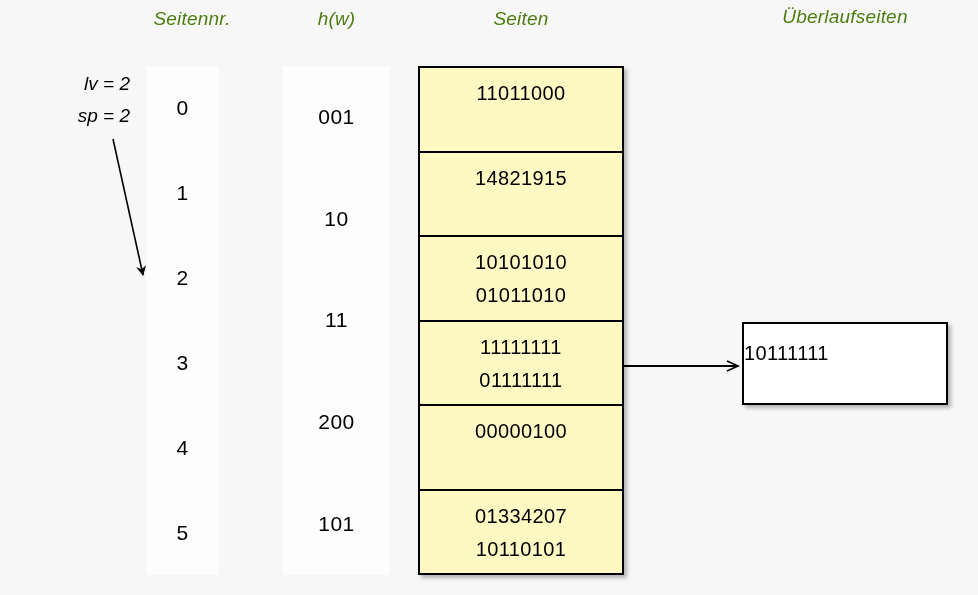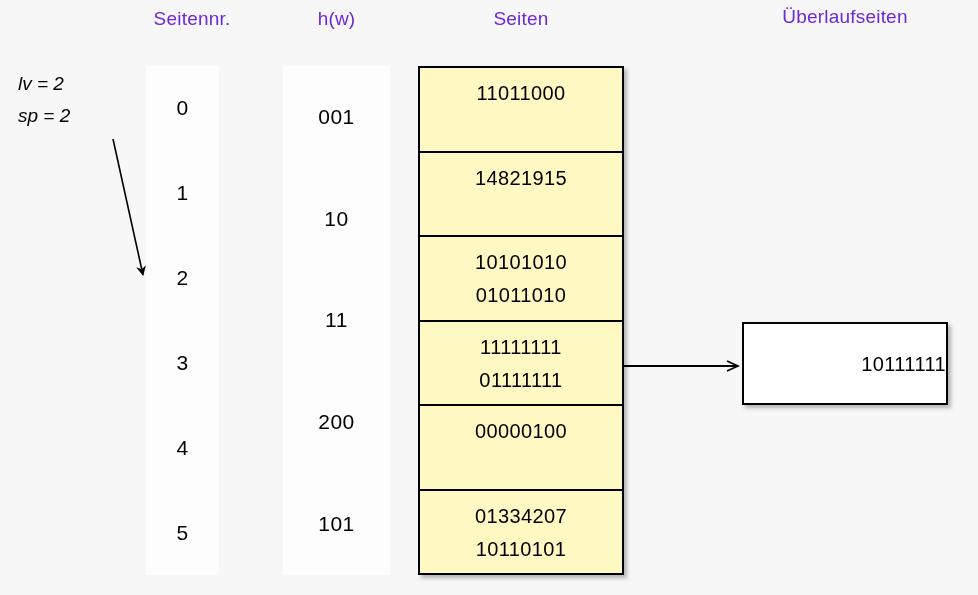--- a/index.html
+++ b/index.html
@@ -19,43 +19,44 @@
   .stage {
     position: absolute;
     left: 0; top: 0;
     width: 978px;
     height: 595px;
   }
 
   
   .col-header {
     position: absolute;
+    font-style: italic;
     font-size: 19px;
     font-weight: 500;
     letter-spacing: 0.2px;
     white-space: nowrap;
     text-align: center;
-    color: #6d28d9;
+    color: #4d7c0f;
   }
   #hdr-seitennr { left: 146px; top: 8px; width: 92px; }
   #hdr-hw       { left: 283px; top: 8px; width: 107px; }
   #hdr-seiten   { left: 418px; top: 8px; width: 206px; }
   #hdr-ueber    { left: 742px; top: 6px; width: 206px; }
 
   
   .params {
     position: absolute;
     left: 18px;
     top: 68px;
     width: 112px;
     font-style: italic;
     font-size: 19px;
     font-weight: 500;
     line-height: 32px;
-    text-align: left;
+    text-align: right;
     white-space: nowrap;
   }
 
   
   #pointer-arrow {
     position: absolute;
     left: 100px;
     top: 125px;
     width: 70px;
     height: 165px;
@@ -117,24 +118,24 @@
   #overflow-box {
     position: absolute;
     left: 742px;
     top: 322px;
     width: 206px;
     height: 83px;
     border: 2px solid #000;
     box-sizing: border-box;
     background: #ffffff;
     box-shadow: 3px 3px 4px rgba(0,0,0,0.28);
-    padding-top: 24px;
-    display: flex;
-    flex-direction: column;
-    align-items: flex-end;
+    padding-top: 13px;
+    display: flex;
+    flex-direction: column;
+    align-items: flex-start;
   }
 
   
   #overflow-arrow {
     position: absolute;
     left: 620px;
     top: 352px;
     width: 128px;
     height: 28px;
   }

